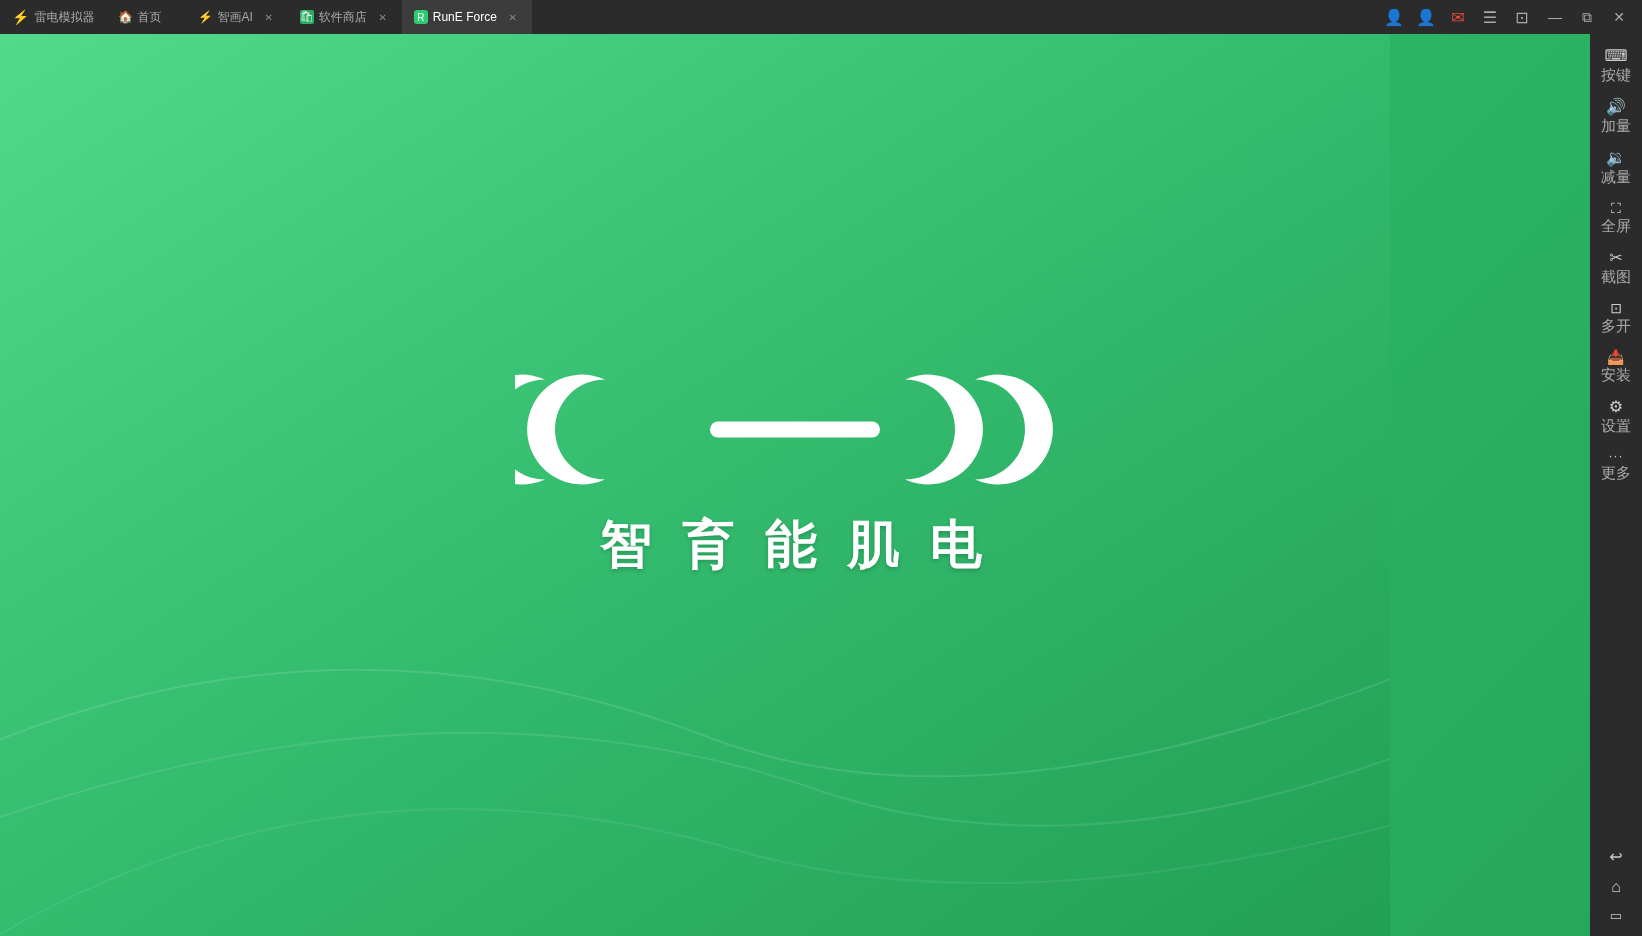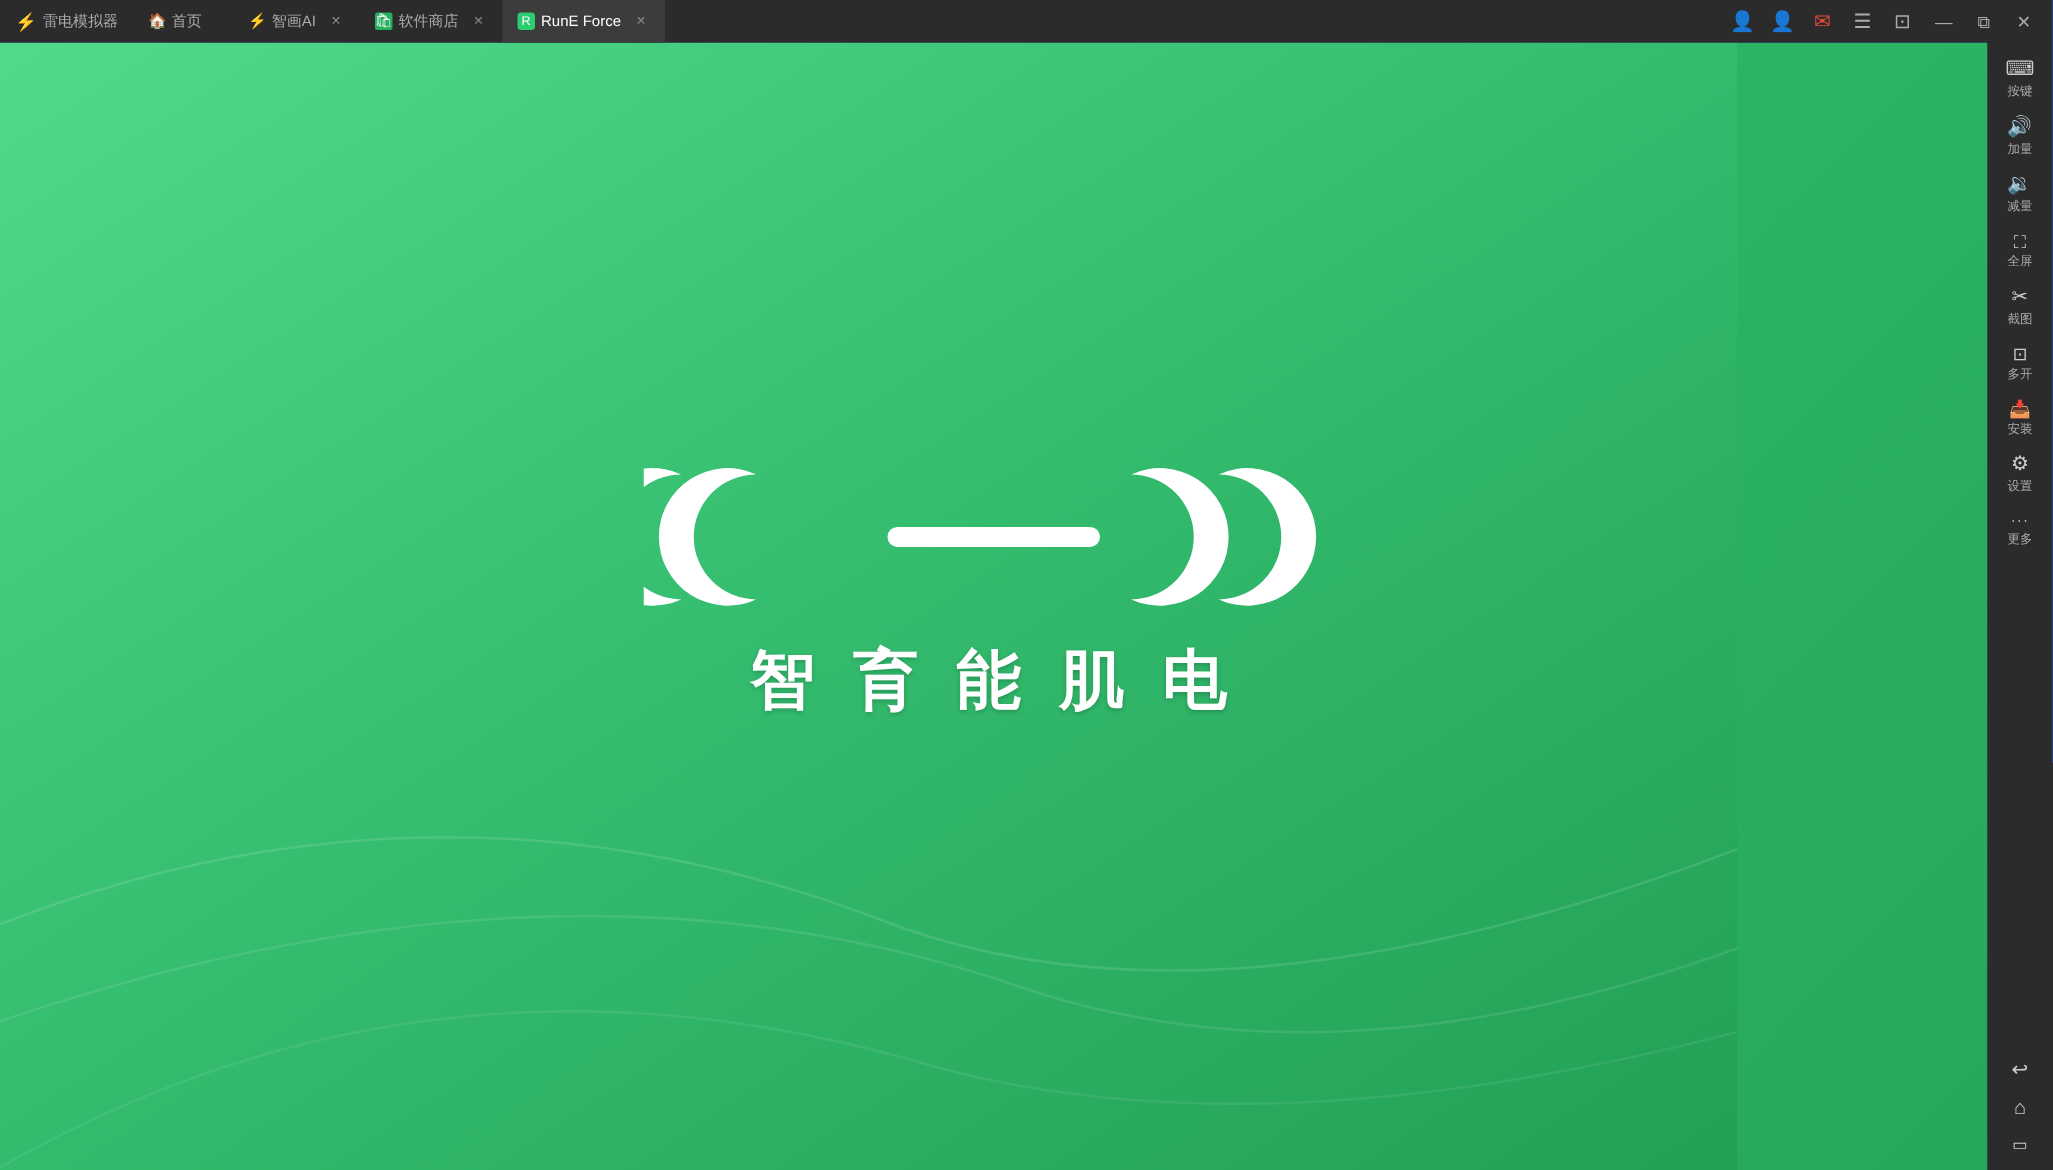--- a/index.html
+++ b/index.html
@@ -146,38 +146,38 @@
       color: #ccc;
     }
 
     .side-btn-icon {
       font-size: 16px;
       color: #ccc;
       line-height: 1;
     }
 
     .side-btn-label {
-      font-size: 10px;
+      font-size: 15px;
       color: #aaa;
       text-align: center;
       white-space: nowrap;
     }
 
     .side-spacer {
       flex: 1;
     }
 
     
     #main-content {
       position: absolute;
       top: 34px;
       left: 0;
       right: 52px;
       bottom: 0;
-      background: #3b82f6;
+      background: #c2410c;
       overflow: hidden;
     }
 
     
     #main-content::before {
       content: '';
       position: absolute;
       inset: 0;
       background: linear-gradient(135deg, #4dd98a 0%, #2eb868 40%, #26a85a 100%);
     }

